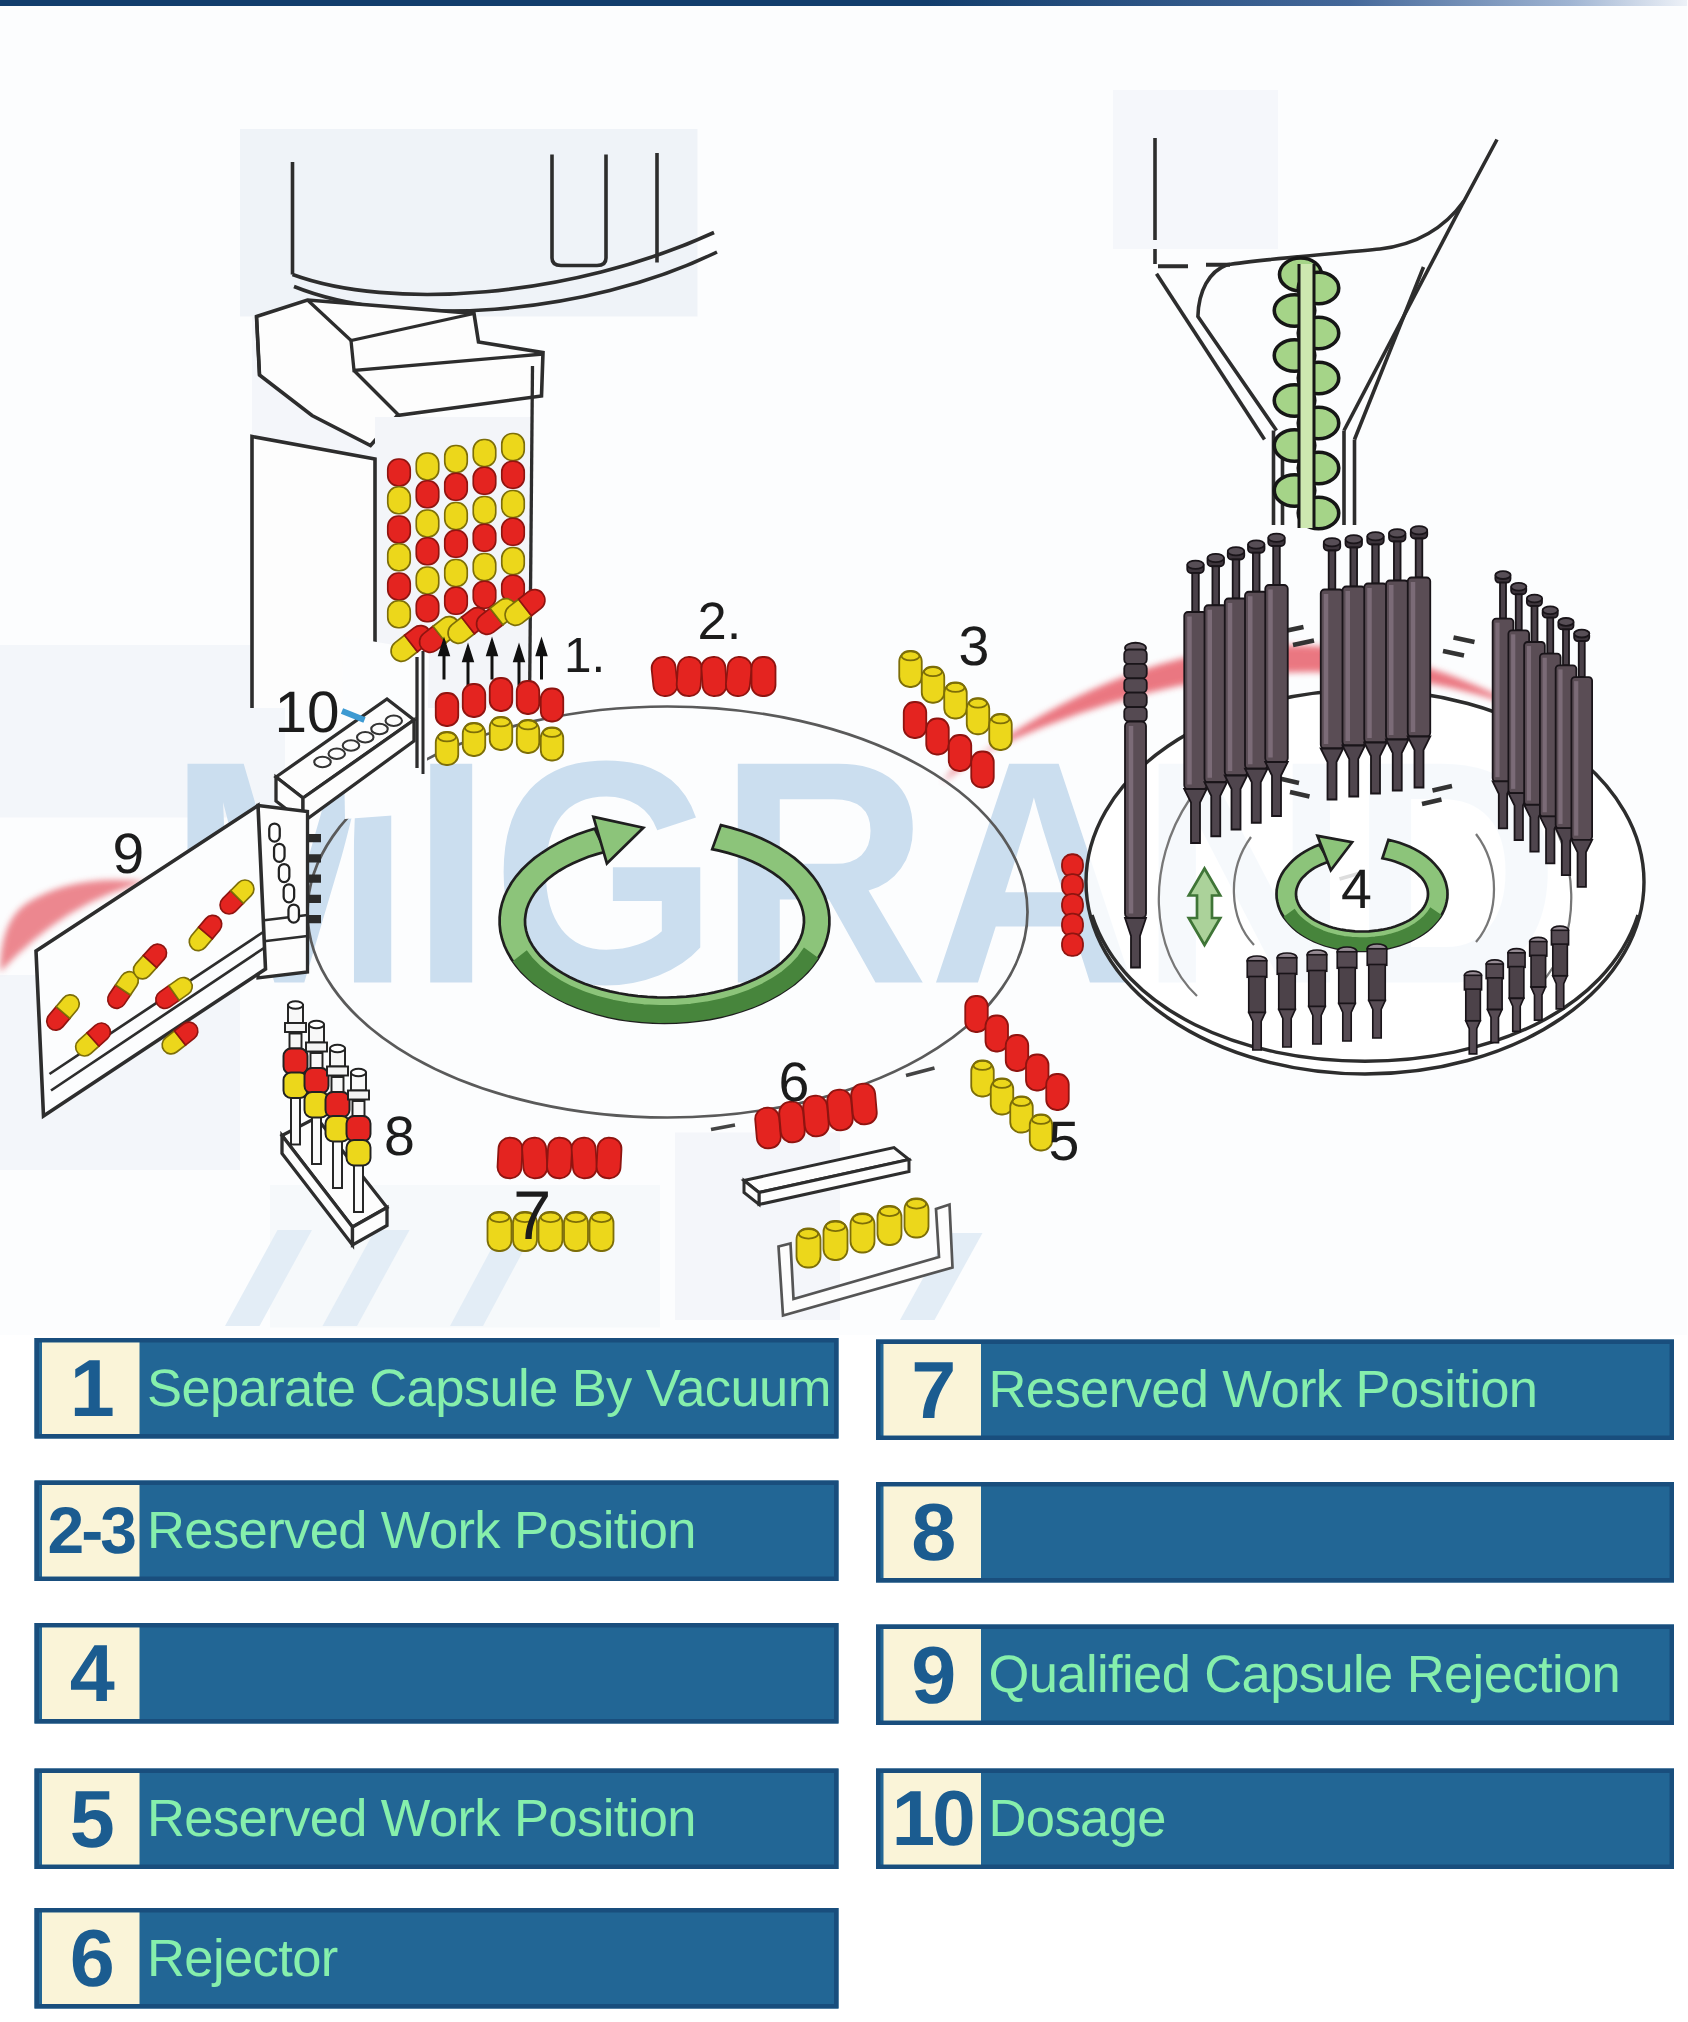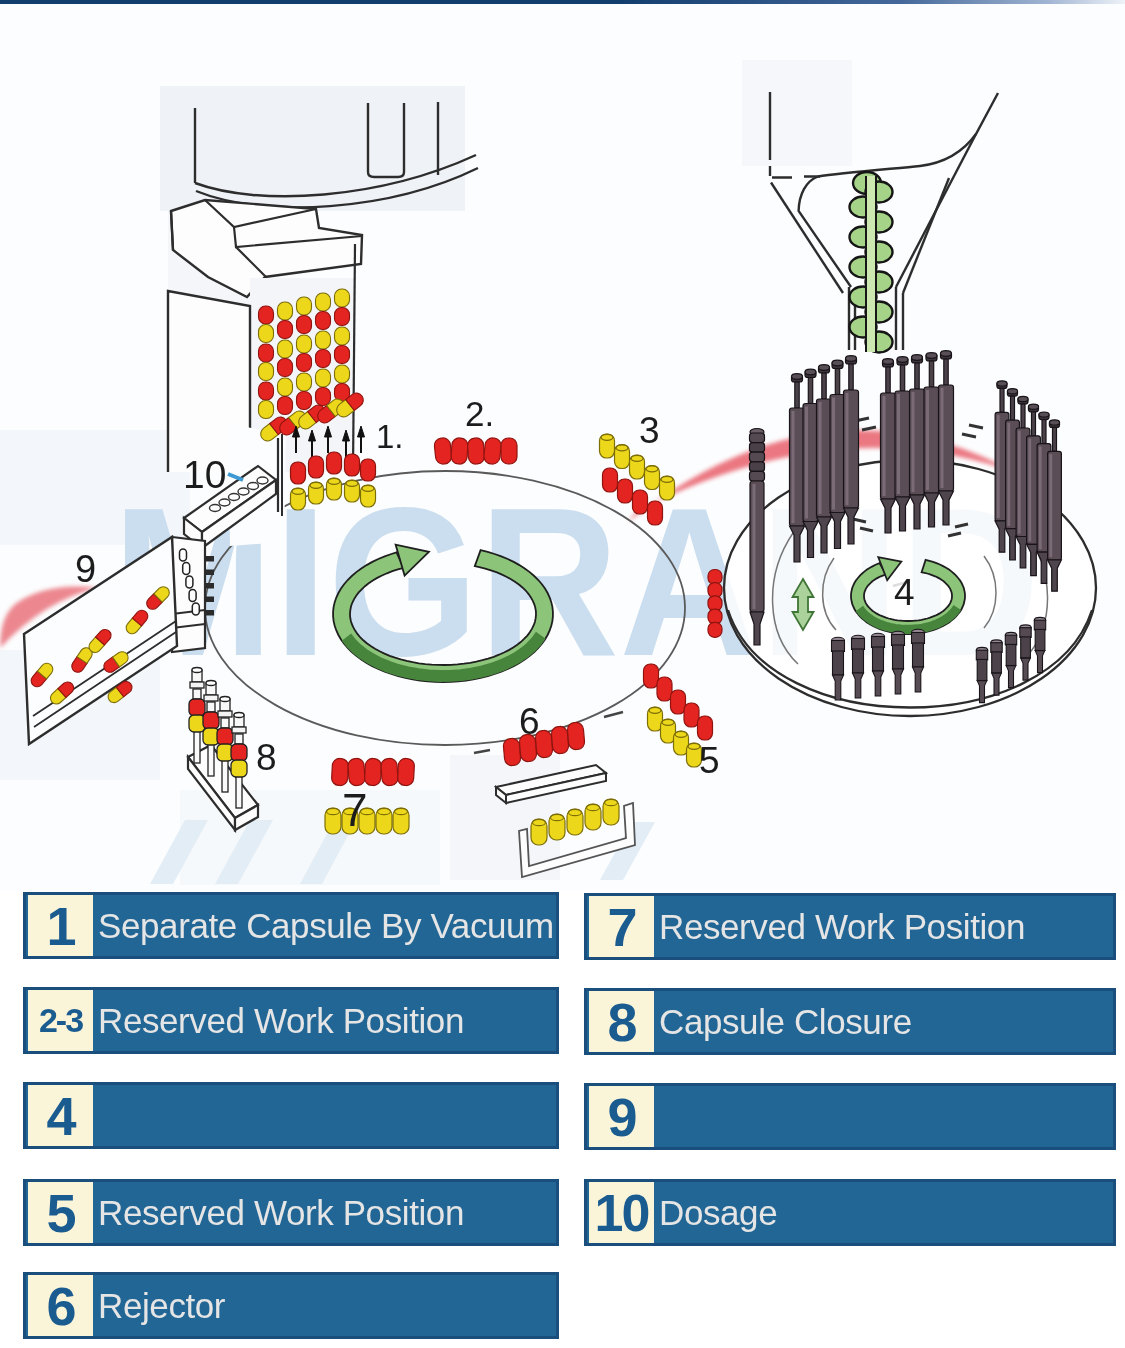--- a/index.html
+++ b/index.html
@@ -3,21 +3,21 @@
 <style>
 html,body{margin:0;padding:0;background:#fff;} *{-webkit-font-smoothing:antialiased;}
 #page{position:relative;width:1125px;height:1348px;overflow:hidden;background:#fff;
  font-family:"Liberation Sans", sans-serif;}
 #topbar{position:absolute;left:0;top:0;width:100%;height:4px;z-index:9;
  background:linear-gradient(90deg,#123e6d 0%,#123e6d 55%,#44689a 80%,#9fb4d2 93%,#eef2f8 100%);}
 .bar{position:absolute;height:61px;background:#226695;border:3px solid #194e7d;display:flex;align-items:center;}
 .sq{position:absolute;left:2px;top:0px;bottom:0px;width:65px;background:#faf4d8;
  display:flex;align-items:center;justify-content:center;}
 .sq span{font-weight:bold;color:#1b5c90;letter-spacing:-2px;white-space:nowrap;}
-.lb{margin-left:72px;font-size:35px;color:#e5e5e5;letter-spacing:-0.4px;white-space:nowrap;}
+.lb{margin-left:72px;font-size:35px;color:#86efac;letter-spacing:-0.4px;white-space:nowrap;}
 </style></head>
 <body>
 <div id="page">
 <div id="topbar"></div>
 <svg width="1125" height="890" viewBox="0 0 1125 890" style="position:absolute;left:0;top:0">
 <defs>
         <filter id="soft" x="-20%" y="-20%" width="140%" height="140%">
           <feGaussianBlur stdDeviation="2"></feGaussianBlur>
         </filter>
       </defs>
@@ -667,21 +667,21 @@
 <text x="183" y="488" font-family="Liberation Sans, sans-serif" font-size="39px" fill="#1c1c1c">10</text>
 </svg>
 <div class="bar" style="left:23px;top:892px;width:530px;">
       <div class="sq">
         <span style="font-size:54px">1</span>
       </div>
       <div class="lb">Separate Capsule By Vacuum</div>
     </div>
 <div class="bar" style="left:23px;top:987px;width:530px;">
       <div class="sq">
-        <span style="font-size:34px">2-3</span>
+        <span style="font-size:44px">2-3</span>
       </div>
       <div class="lb">Reserved Work Position</div>
     </div>
 <div class="bar" style="left:23px;top:1082px;width:530px;">
       <div class="sq">
         <span style="font-size:54px">4</span>
       </div>
     </div>
 <div class="bar" style="left:23px;top:1179px;width:530px;">
       <div class="sq">
@@ -698,26 +698,26 @@
 <div class="bar" style="left:584px;top:893px;width:526px;">
       <div class="sq">
         <span style="font-size:54px">7</span>
       </div>
       <div class="lb">Reserved Work Position</div>
     </div>
 <div class="bar" style="left:584px;top:988px;width:526px;">
       <div class="sq">
         <span style="font-size:54px">8</span>
       </div>
-      <div class="lb">Capsule Closure</div>
     </div>
 <div class="bar" style="left:584px;top:1083px;width:526px;">
       <div class="sq">
         <span style="font-size:54px">9</span>
       </div>
+      <div class="lb">Qualified Capsule Rejection</div>
     </div>
 <div class="bar" style="left:584px;top:1179px;width:526px;">
       <div class="sq">
         <span style="font-size:52px">10</span>
       </div>
       <div class="lb">Dosage</div>
     </div>
 </div>
 
 </body></html>

